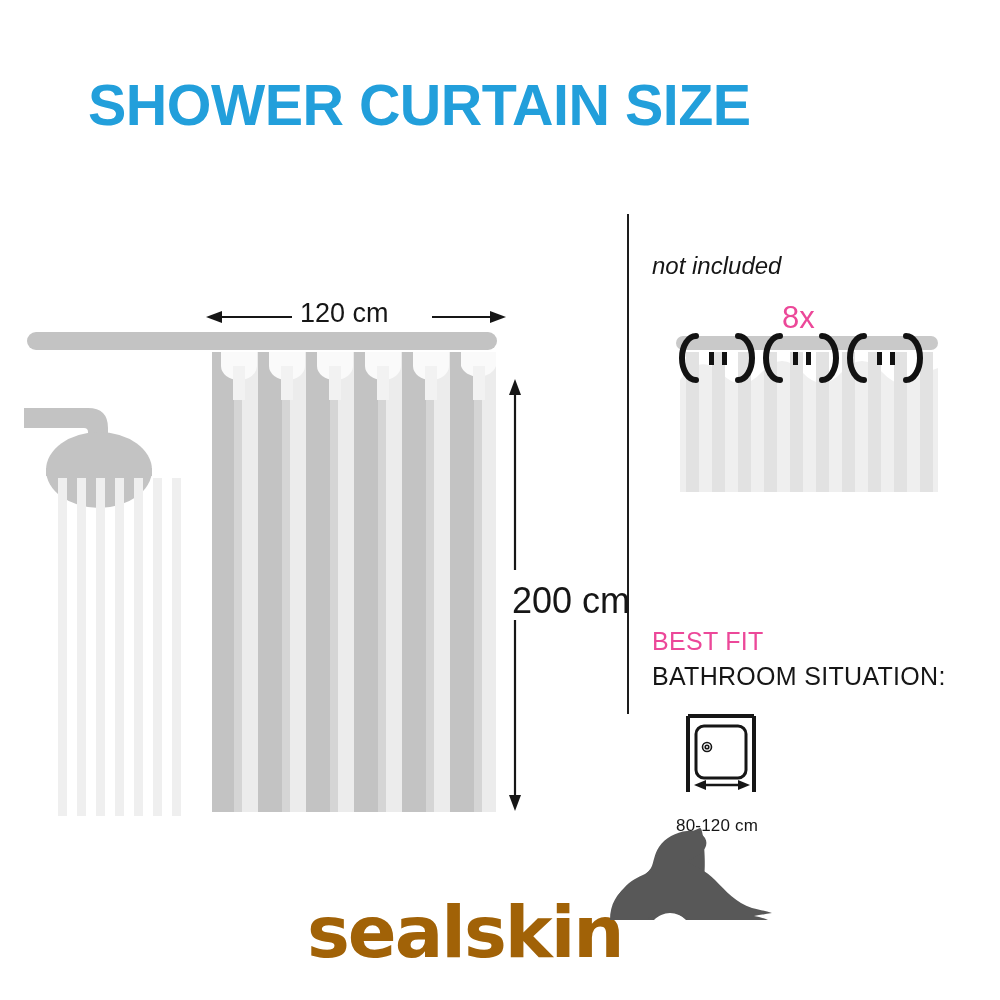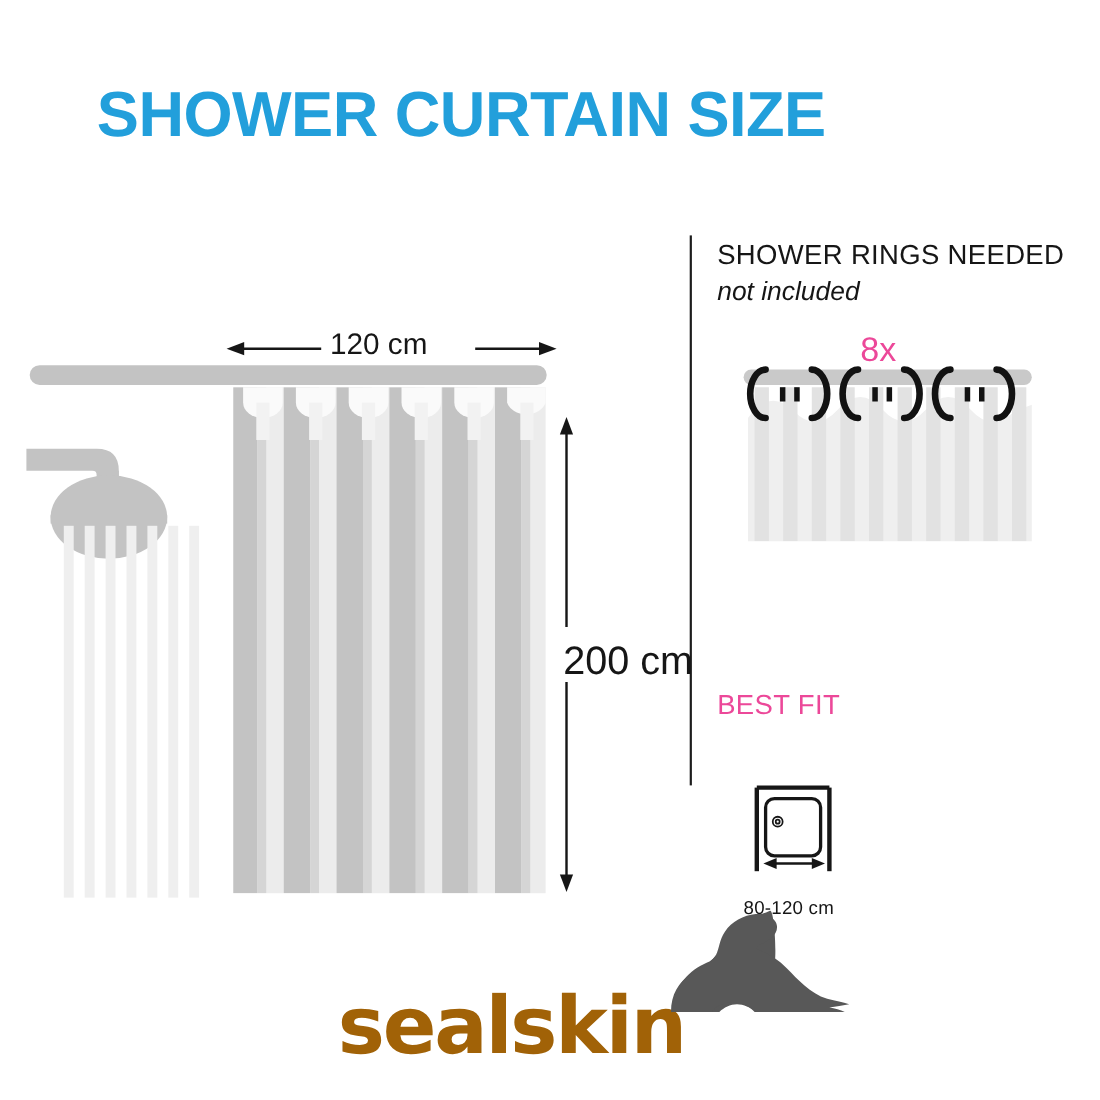--- a/index.html
+++ b/index.html
@@ -188,21 +188,20 @@
       <path d="M515,379 L509,395 L521,395 Z"></path>
     </g>
     <g fill="#161616">
       <path d="M515,811 L509,795 L521,795 Z"></path>
     </g>
   </svg>
 
   <div class="dim-h">120 cm</div>
   <div class="dim-v">200 cm</div>
 
-  <div class="rings-heading">SHOWER RINGS NEEDED</div>
   <div class="rings-sub">not included</div>
   <div class="count-label">8x</div>
 
   <svg class="layer" viewBox="0 0 1000 1000">
 
     <rect x="676" y="336" width="262" height="14" rx="7" fill="#C9C9C9"></rect>
 
     <g>
       <path d="M680,380
                Q700,352 722,374
@@ -244,20 +243,21 @@
       <rect x="709" y="352" width="5" height="13"></rect>
       <rect x="722" y="352" width="5" height="13"></rect>
       <rect x="793" y="352" width="5" height="13"></rect>
       <rect x="806" y="352" width="5" height="13"></rect>
       <rect x="877" y="352" width="5" height="13"></rect>
       <rect x="890" y="352" width="5" height="13"></rect>
     </g>
   </svg>
 
   <div class="bestfit-l1">BEST FIT</div>
+  <div class="bestfit-l2">BATHROOM SITUATION:</div>
 
   <svg class="layer" viewBox="0 0 1000 1000">
     <g fill="none" stroke="#161616" stroke-width="4">
 
       <path d="M688,716 L688,792"></path>
       <path d="M688,716 L754,716"></path>
       <path d="M754,716 L754,792"></path>
 
       <rect x="696" y="726" width="50" height="52" rx="8" stroke-width="3"></rect>
     </g>

